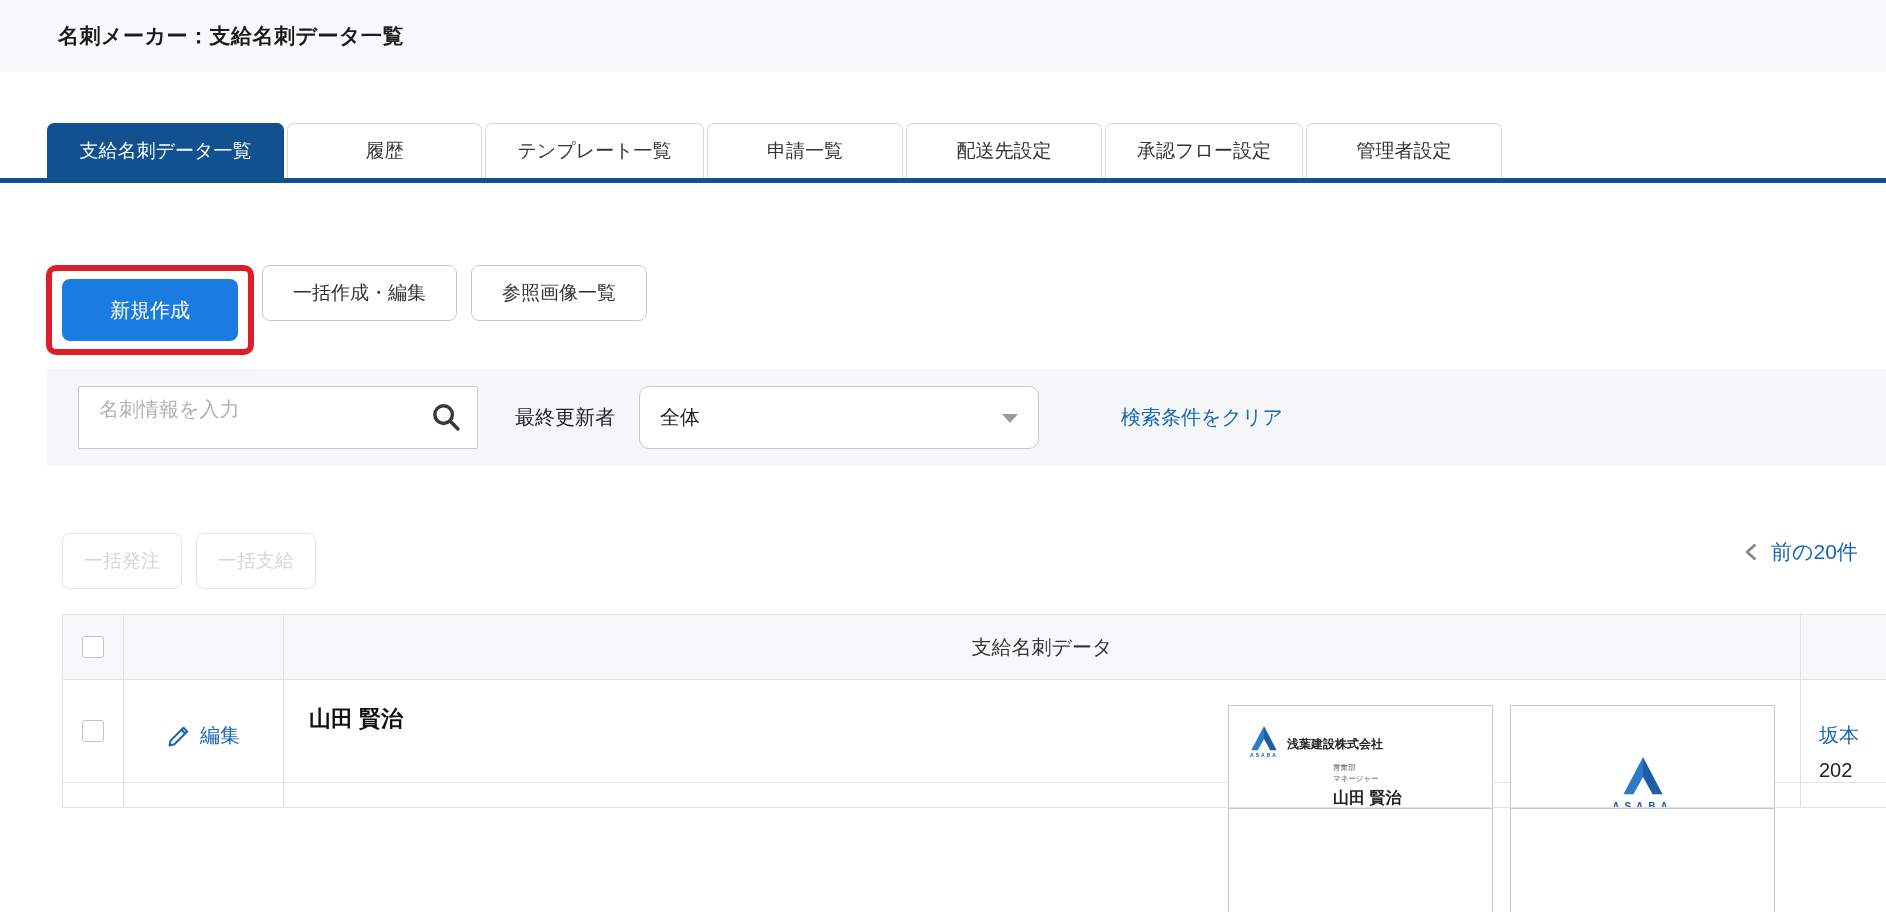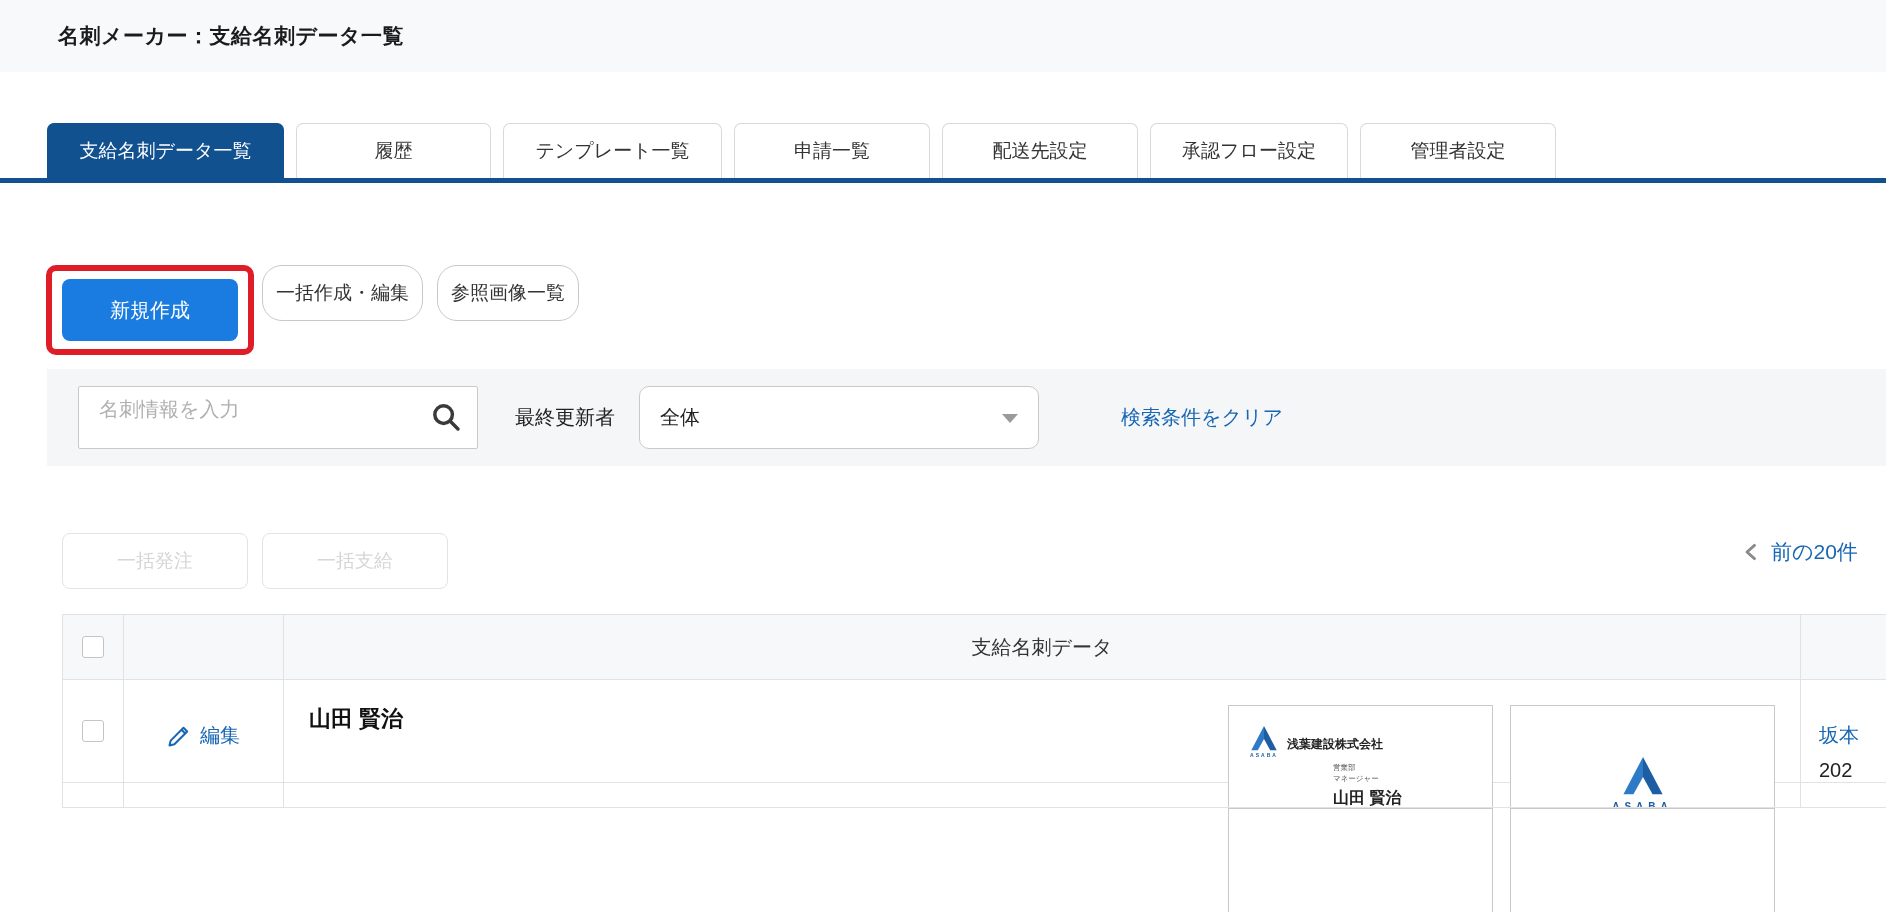--- a/index.html
+++ b/index.html
@@ -5,59 +5,59 @@
   * { margin:0; padding:0; box-sizing:border-box; }
   html,body { width:1886px; height:912px; overflow:hidden; background:#fff;
     font-family:"Liberation Sans","DejaVu Sans",sans-serif; color:#222; }
 
   
   .topbar { height:72px; background:#f8f9fb; display:flex; align-items:center; padding-left:58px; }
   .topbar h1 { font-size:21px; font-weight:bold; color:#1b1b1b; letter-spacing:.5px; }
 
   
   .tabs-zone { margin-top:51px; position:relative; }
-  .tabs { display:flex; gap:12px; padding-left:47px; align-items:flex-end; position:relative; z-index:2; }
+  .tabs { display:flex; gap:3px; padding-left:47px; align-items:flex-end; position:relative; z-index:2; }
   .tab { height:55px; display:flex; align-items:center; justify-content:center;
     background:#fff; border:1px solid #d9d9d9; border-bottom:none;
     border-radius:7px 7px 0 0; font-size:19px; color:#333; cursor:pointer; }
   .tab:nth-child(1){ width:237px; } .tab:nth-child(2){ width:195px; }
   .tab:nth-child(3){ width:219px; } .tab:nth-child(4){ width:196px; }
   .tab:nth-child(5){ width:196px; } .tab:nth-child(6){ width:198px; }
   .tab:nth-child(7){ width:196px; }
   .tab.active { background:#11518f; border-color:#11518f; color:#fff; }
   .tab-underline { position:relative; z-index:1; height:5px; background:#11518f; width:1886px; }
 
   
   .toolbar { display:flex; align-items:flex-start; margin:82px 0 0 46px; }
   .highlight-box { border:6px solid #df1d28; border-radius:10px; padding:8px 10px; margin-right:8px; }
   .btn-primary { width:176px; height:62px; background:#1a7ce0; color:#fff; border:none;
     border-radius:8px; font-size:20px; font-family:inherit; cursor:pointer; }
-  .btn-outline { height:56px; background:#fff; border:1px solid #c9c9c9; border-radius:20px;
-    font-size:19px; color:#333; font-family:inherit; padding:0 13px; margin-right:14px; cursor:pointer; }
+  .btn-outline { height:56px; background:#fff; border:1px solid #c9c9c9; border-radius:8px;
+    font-size:19px; color:#333; font-family:inherit; padding:0 30px; margin-right:14px; cursor:pointer; }
 
   
   .search-panel { margin:14px 0 0 47px; width:1839px; height:97px; background:#f5f6f8;
     display:flex; align-items:center; padding-left:31px; }
   .search-box { position:relative; width:400px; height:63px; }
   .search-box input { width:100%; height:100%; border:1px solid #c9c9c9; border-radius:2px;
     padding:0 60px 16px 20px; font-size:20px; font-family:inherit; color:#222; background:#fff; }
   .search-box input::placeholder { color:#b0b0b0; }
   .search-icon { position:absolute; right:16px; top:15px; width:32px; height:32px; cursor:pointer; }
   .updater-label { font-size:20px; color:#222; margin:0 24px 0 37px; }
   .select-box { position:relative; width:400px; height:63px; background:#fff;
     border:1px solid #c9c9c9; border-radius:10px; display:flex; align-items:center;
     padding-left:20px; font-size:20px; color:#222; cursor:pointer; }
   .select-caret { position:absolute; right:20px; top:27px; width:0; height:0;
     border-left:8px solid transparent; border-right:8px solid transparent; border-top:9px solid #9a9a9a; }
   .clear-link { font-size:20px; color:#1766b3; margin-left:82px; cursor:pointer; text-decoration:none; }
 
   
   .bulk-row { margin:67px 0 0 62px; display:flex; align-items:center; position:relative; height:56px; }
   .btn-disabled { height:56px; background:#fff; border:1px solid #e3e3e3; border-radius:8px;
-    font-size:19px; color:#d6d6d6; font-family:inherit; padding:0 54px; margin-right:14px; }
+    font-size:19px; color:#d6d6d6; font-family:inherit; padding:0 21px; margin-right:14px; }
   .pager-inner { position:fixed; left:1742px; top:538px; display:flex; align-items:center; width:160px; }
   .pager-chevron { width:20px; height:24px; margin-right:9px; }
   .pager-link { font-size:21px; color:#1766b3; white-space:nowrap; cursor:pointer; text-decoration:none; }
 
   
   .table { margin:25px 0 0 62px; width:1900px; border-top:1px solid #e2e2e2; border-left:1px solid #e2e2e2; }
   .trow { display:grid; grid-template-columns:61px 160px 1517px 1fr; }
   .tcell { border-right:1px solid #e2e2e2; border-bottom:1px solid #e2e2e2; position:relative; }
   .thead .tcell { background:#f7f8fa; height:65px; }
   .thead .cell-check, .tbody .cell-check { display:flex; align-items:center; justify-content:center; }

